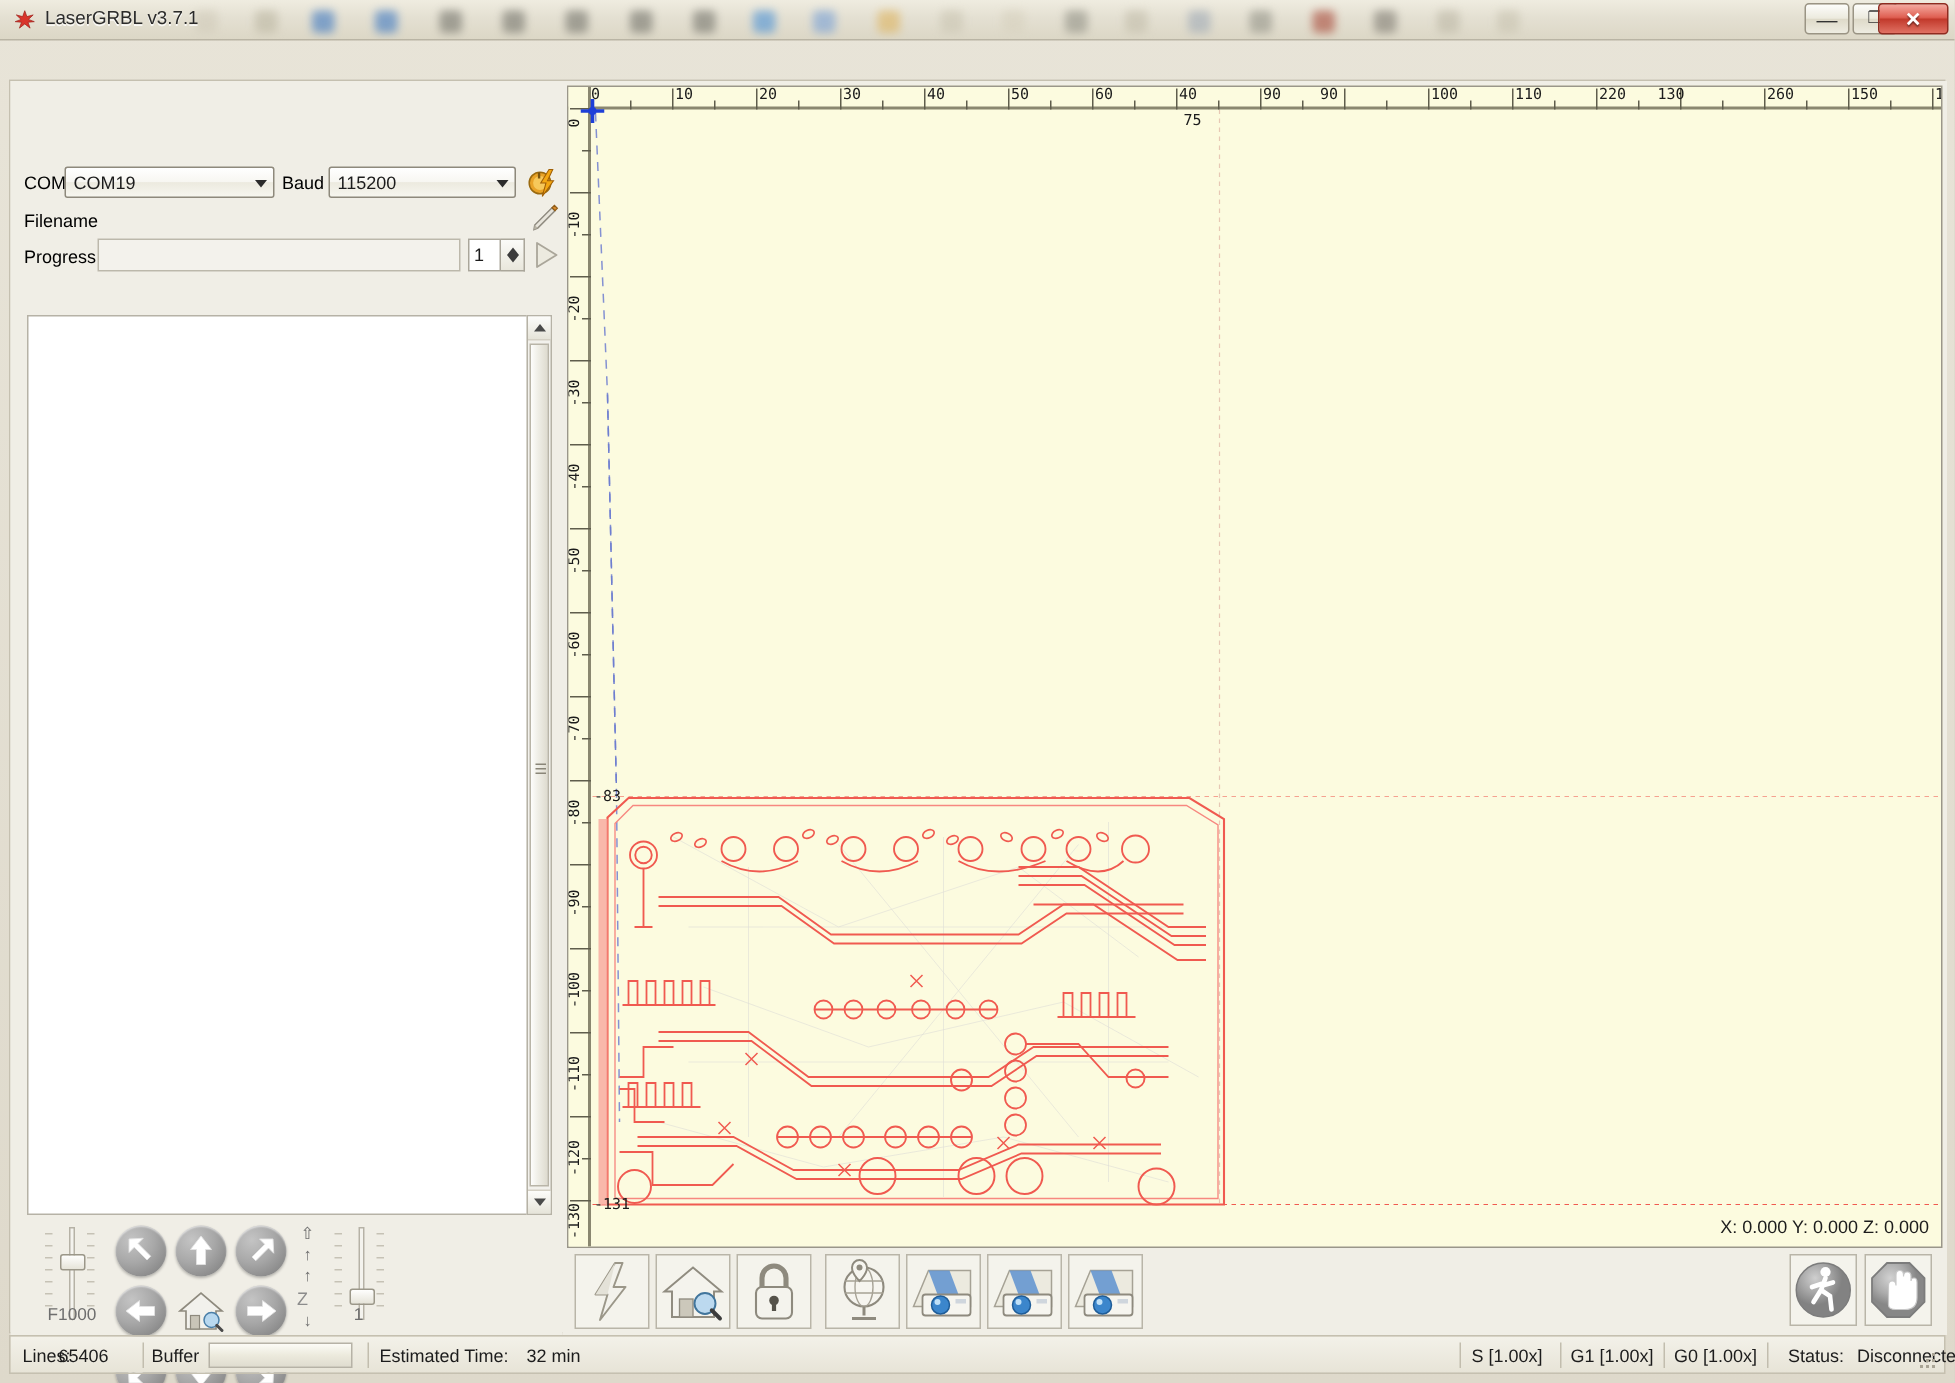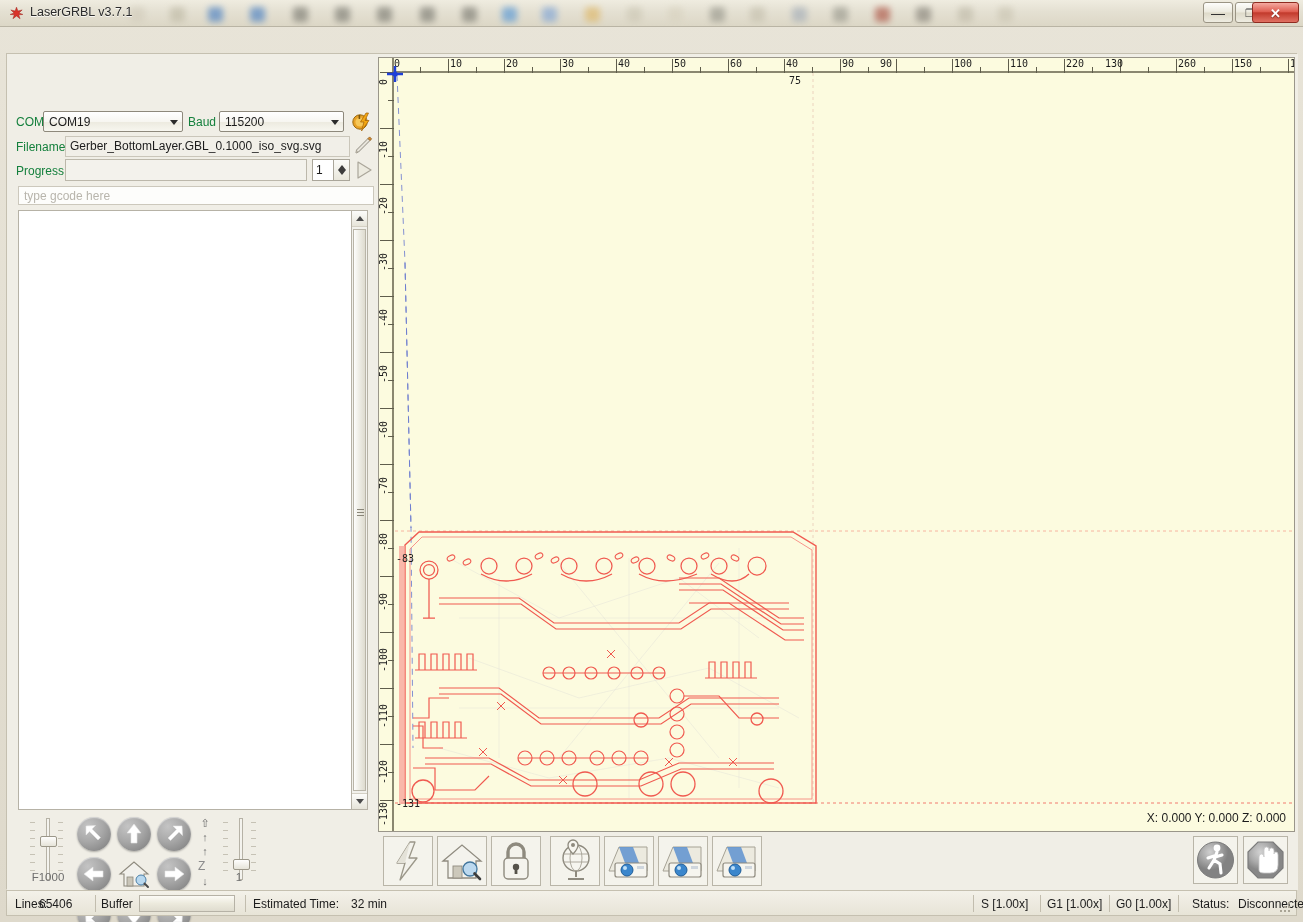--- a/index.html
+++ b/index.html
@@ -70,21 +70,21 @@
     background: #f0eee6;
     border: 1px solid #c5c0b0;
   }
 
   
   #left {
     position: absolute; left: 0; top: 0; width: 368px; height: 836px;
     background: #f0eee6;
   }
   .row-label {
-    position: absolute; font-size: 12px; color: #15803d;
+    position: absolute; font-size: 12px; color: #000000;
   }
   .tbox {
     position: absolute; height: 21px;
     border: 1px solid #aaa69a; background: #fff;
     font-size: 12px; color: #1c1c1c; padding: 2px 4px;
     font-family: "Liberation Sans", sans-serif;
   }
   .tbox.readonly { background: #f6f5ef; color: #1c1c1c; border-color: #c3bfb2; }
   .combo {
     position: absolute; height: 21px;
@@ -319,39 +319,37 @@
       </div>
 
       <svg id="connect-btn" viewBox="0 0 24 24">
         <circle cx="10" cy="12" r="7.2" fill="#e8a227" stroke="#9a6a10" stroke-width="1"></circle>
         <circle cx="10" cy="12" r="4.6" fill="#f6c85a"></circle>
         <rect x="8.6" y="5" width="1.6" height="4" fill="#7a5510"></rect>
         <path d="M16 3 L10.5 12 L14 12 L11.5 21 L19 10.5 L15 10.5 L18.5 3 Z" fill="#f3a712" stroke="#a05f06" stroke-width=".7"></path>
       </svg>
 
       <div class="row-label" id="filename-label">Filename</div>
-      <div class="tbox readonly" id="filename-box">Gerber_BottomLayer.GBL_0.1000_iso_svg.svg</div>
       <svg id="pencil-btn" viewBox="0 0 21 21">
         <path d="M3 17 L5.5 16 L17 4.5 L15 2.5 L3.5 14 Z" fill="#e8e5dc" stroke="#8f8b80" stroke-width="1"></path>
         <path d="M15 2.5 L17 4.5 L18.6 2.9 L16.6 .9 Z" fill="#d98b2e" stroke="#8f5c18" stroke-width=".8"></path>
         <path d="M3 17 L3.5 14 L5.5 16 Z" fill="#b9b4a6"></path>
       </svg>
 
       <div class="row-label" id="progress-label">Progress</div>
       <div id="progress-bar"></div>
       <div class="tbox" id="spin-box">1</div>
       <div id="spin-btns">
         <span class="spin-tri spin-up"></span>
         <span class="spin-tri spin-dn"></span>
       </div>
       <svg id="play-btn" viewBox="0 0 20 20">
         <path d="M4 2 L17 10 L4 18 Z" fill="#eceadf" stroke="#aaa69a" stroke-width="1.2" stroke-linejoin="round"></path>
       </svg>
 
-      <div id="gcode-input">type gcode here</div>
 
       <div id="log-area"></div>
       <div id="log-scroll">
         <div class="sb-arrow" style="top:0">
           <span class="sb-tri up"></span>
         </div>
         <div class="sb-arrow bot">
           <span class="sb-tri dn"></span>
         </div>
         <div id="sb-thumb">
@@ -598,21 +596,21 @@
           </g>
 
           <g fill="none" stroke="#f05a50" stroke-width="1.2">
             <path d="M34 660 L50 660 L50 640 L70 640"></path>
             <path d="M34 668 L44 668 L44 690 L64 690"></path>
             <path d="M34 710 L56 710 L56 732 L96 732 L110 718"></path>
           </g>
         </svg>
 
         <div class="edge-lbl" style="left:410px;top:17px;">75</div>
-        <div class="edge-lbl" style="left:17px;top:495px;">-83</div>
+        <div class="edge-lbl" style="left:17px;top:468px;">-83</div>
         <div class="edge-lbl" style="left:17px;top:740px;">-131</div>
 
         <div id="ruler-h">
           <span class="rh-tick major" style="left:13px"></span>
             <span class="rh-lbl" style="left:15px">0</span>
           <span class="rh-tick" style="left:41px"></span>
           <span class="rh-tick major" style="left:69px"></span>
             <span class="rh-lbl" style="left:71px">10</span>
           <span class="rh-tick" style="left:97px"></span>
           <span class="rh-tick major" style="left:125px"></span>

